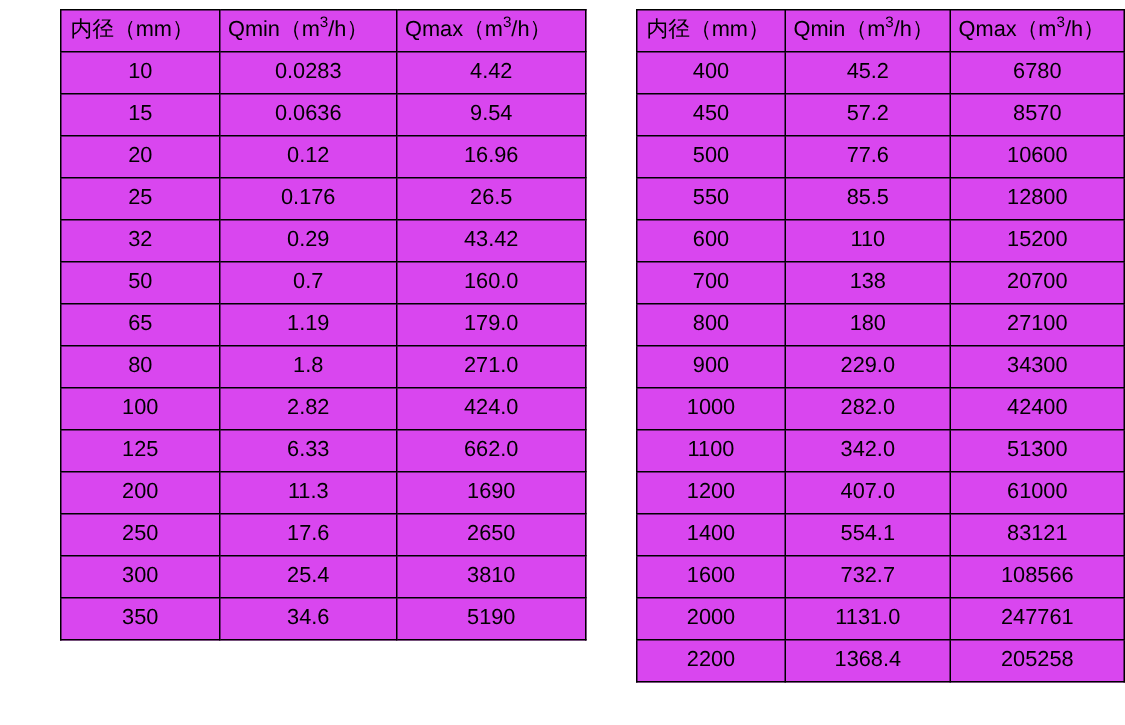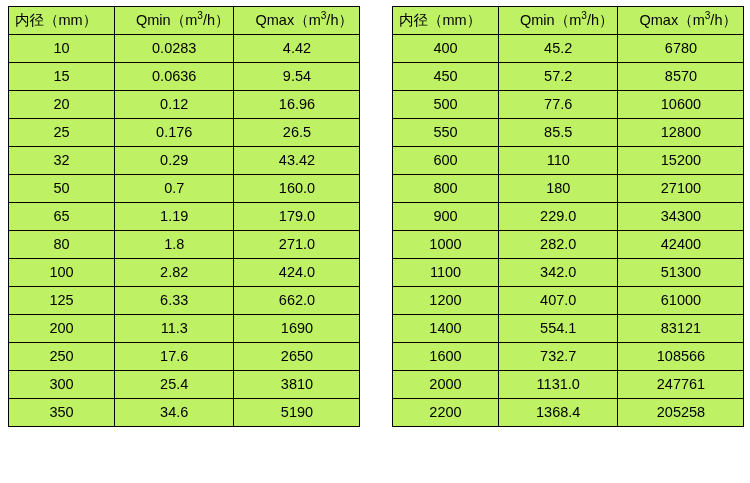--- a/index.html
+++ b/index.html
@@ -23,21 +23,22 @@
     position: absolute;
     top: 6px;
   }
   .table-wrap.left  { left: 8px; }
   .table-wrap.right { left: 392px; }
 
   table.spec {
     border-collapse: collapse;
     table-layout: fixed;
     border: 1.5px solid #000;
-    background: #bef264;
+    background: #d946ef;
+    margin-left: 32px;
   }
   table.spec col.c0 { width: 106px; }
   table.spec col.c1 { width: 118px; }
   table.spec col.c2 { width: 126px; }
 
   table.spec th,
   table.spec td {
     border: 1px solid #000;
     height: 27px;
     padding: 0 4px;
@@ -48,21 +49,21 @@
     white-space: nowrap;
     line-height: 1.1;
   }
   table.spec thead th {
     text-align: left;
     padding-left: 6px;
     font-size: 14.5px;
   }
   table.spec thead th.h2,
   table.spec thead th.h3 {
-    padding-left: 21px;
+    padding-left: 5px;
   }
   sup {
     font-size: 0.7em;
     vertical-align: super;
     line-height: 0;
   }
 </style>
 </head>
 <body>
 
@@ -191,20 +192,25 @@
             <td>550</td>
             <td>85.5</td>
             <td>12800</td>
           </tr>
           <tr>
             <td>600</td>
             <td>110</td>
             <td>15200</td>
           </tr>
           <tr>
+            <td>700</td>
+            <td>138</td>
+            <td>20700</td>
+          </tr>
+          <tr>
             <td>800</td>
             <td>180</td>
             <td>27100</td>
           </tr>
           <tr>
             <td>900</td>
             <td>229.0</td>
             <td>34300</td>
           </tr>
           <tr>

